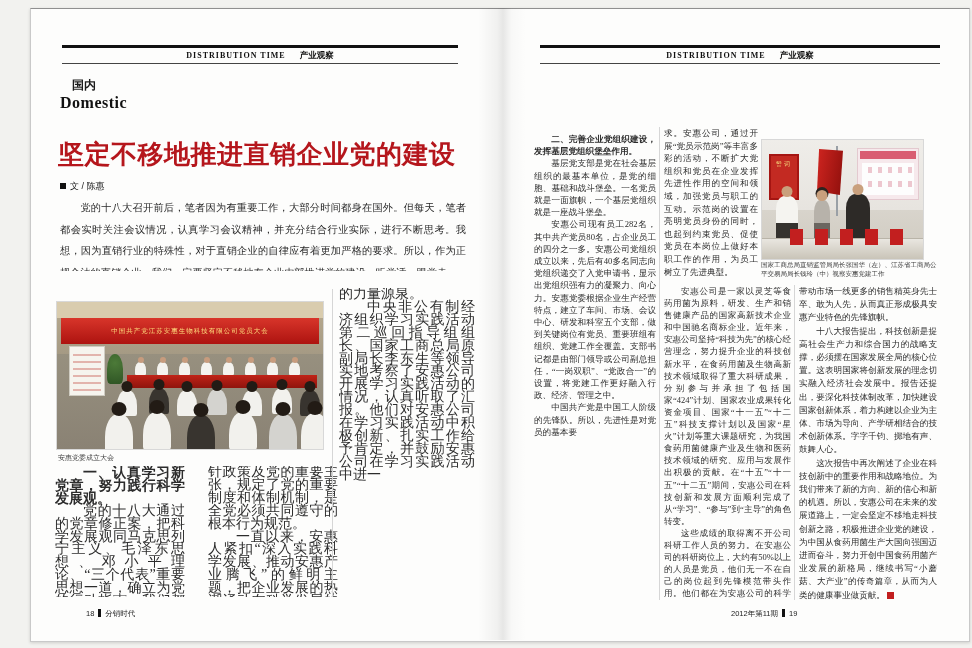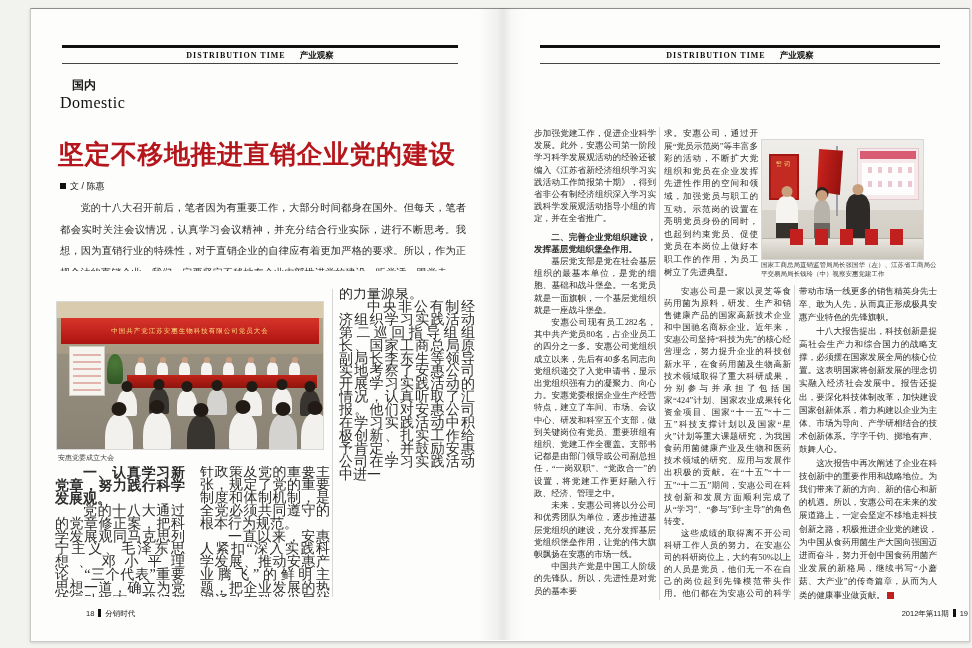--- a/index.html
+++ b/index.html
@@ -17,21 +17,21 @@
   .gutter{position:absolute;left:478px;top:8px;width:48px;height:632px;
     background:linear-gradient(90deg,rgba(0,0,0,0) 0%,rgba(0,0,0,.05) 40%,rgba(0,0,0,.09) 52%,rgba(0,0,0,.02) 70%,rgba(0,0,0,0) 100%);}
   
   .rule-thick{position:absolute;height:3px;background:#111;}
   .rule-thin{position:absolute;height:1px;background:#444;}
   .runhead{position:absolute;text-align:center;font-size:8px;line-height:14px;white-space:nowrap;}
   .runhead .brand{font-family:"Liberation Serif","DejaVu Serif",serif;font-weight:bold;letter-spacing:1px;color:#101010;}
   .runhead .rsec{font-family:"Liberation Sans","DejaVu Sans",sans-serif;font-weight:bold;margin-left:14px;color:#101010;font-size:8.5px;}
   
   .sec-cn{position:absolute;left:72px;top:77px;font-family:"Liberation Sans","DejaVu Sans",sans-serif;font-weight:bold;font-size:12px;color:#1c1c1c;}
-  .sec-en{position:absolute;left:60px;top:94px;font-weight:normal;font-size:16px;letter-spacing:.5px;color:#111;}
+  .sec-en{position:absolute;left:60px;top:94px;font-weight:bold;font-size:16px;letter-spacing:.5px;color:#111;}
   .title{position:absolute;left:58px;top:137px;font-family:"Liberation Sans","DejaVu Sans",sans-serif;font-weight:900;font-size:26px;letter-spacing:.5px;}
   .byline{position:absolute;left:60px;top:180px;font-size:9px;font-family:"Liberation Sans","DejaVu Sans",sans-serif;color:#222;}
   .byline .sq{display:inline-block;width:6px;height:6px;background:#111;margin-right:4px;}
   .intro{position:absolute;left:60px;top:197px;width:406px;height:74px;font-size:10.2px;line-height:21.5px;text-align:justify;text-indent:2em;overflow:hidden;color:#2a2a2a;}
   
   .col{position:absolute;overflow:hidden;text-align:justify;color:#2c2c2c;}
   .lcol{font-size:14px;line-height:12.9px;}
   .rcol{font-size:8.6px;}
   .para{margin:0;text-indent:2em;}
   .noind{text-indent:0;}
@@ -135,46 +135,44 @@
   <div class="fig a2 w" style="left:172px;top:110px;"></div>
   <div class="fig a2 g" style="left:212px;top:112px;"></div>
   <div class="fig a2 w" style="left:244px;top:111px;"></div>
 </div>
 <div class="caption" style="left:58px;top:453px;font-size:7px;">安惠党委成立大会</div>
 
 <div class="col lcol" style="left:55px;top:466px;width:130px;height:131px;">
   <p class="chead first">一、认真学习新党章，努力践行科学发展观。</p>
   <p class="para">党的十八大通过的党章修正案，把科学发展观同马克思列宁主义、毛泽东思想、邓小平理论、“三个代表”重要思想一道，确立为党的行动指南。我们都知道，党章是党的总章程，集中体现了党的性质和宗旨、党的理论和路线方</p>
 </div>
-<div class="col lcol" style="left:200px;top:466px;width:130px;height:131px;">
+<div class="col lcol" style="left:208px;top:466px;width:130px;height:131px;">
   <p class="para noind">针政策及党的重要主张，规定了党的重要制度和体制机制，是全党必须共同遵守的根本行为规范。</p>
   <p class="para">一直以来，安惠人紧扣“深入实践科学发展、推动安惠产业腾飞”的鲜明主题，把企业发展的热潮涌动在科学发展的轨道中。应该说，科学发展观已经成为安惠公司应对新挑战、谋求新发展</p>
 </div>
 <div class="vrule" style="left:332px;top:289px;height:308px;"></div>
 <div class="col lcol" style="left:339px;top:288px;width:136px;height:310px;">
   <p class="para noind">的力量源泉。</p>
   <p class="para">中央非公有制经济组织学习实践活动第二巡回指导组组长、国家工商总局原副局长李东生等领导实地考察了安惠公司开展学习实践活动的情况，认真听取了汇报。他们对安惠公司在学习实践活动中积极创新、扎实工作给予肯定，并鼓励安惠公司在学习实践活动中进一</p>
 </div>
 
 <div class="footer" style="left:55px;top:609px;">
   <span>18</span><span class="vbar"></span><span>分销时代</span>
 </div>
 
 <div class="rule-thick" style="left:540px;top:45px;width:400px;"></div>
 <div class="runhead" style="left:540px;top:48px;width:400px;">
   <span class="brand">DISTRIBUTION TIME</span><span class="rsec">产业观察</span>
 </div>
 <div class="rule-thin" style="left:540px;top:63px;width:400px;"></div>
 
 <div class="col rcol" style="left:534px;top:127px;width:122px;height:473px;line-height:12.2px;">
-  <p class="para noind">步加强党建工作，促进企业科学发展。此外，安惠公司第一阶段学习科学发展观活动的经验还被编入《江苏省新经济组织学习实践活动工作简报第十期》，得到省非公有制经济组织深入学习实践科学发展观活动指导小组的肯定，并在全省推广。</p>
   <p class="chead">二、完善企业党组织建设，发挥基层党组织堡垒作用。</p>
   <p class="para">基层党支部是党在社会基层组织的最基本单位，是党的细胞、基础和战斗堡垒。一名党员就是一面旗帜，一个基层党组织就是一座战斗堡垒。</p>
   <p class="para">安惠公司现有员工282名，其中共产党员80名，占企业员工的四分之一多。安惠公司党组织成立以来，先后有40多名同志向党组织递交了入党申请书，显示出党组织强有力的凝聚力、向心力。安惠党委根据企业生产经营特点，建立了车间、市场、会议中心、研发和科室五个支部，做到关键岗位有党员、重要班组有组织、党建工作全覆盖。支部书记都是由部门领导或公司副总担任，“一岗双职”、“党政合一”的设置，将党建工作更好融入行政、经济、管理之中。</p>
-  <p class="para">未来，安惠公司将以分公司和优秀团队为单位，逐步推进基层党组织的建设，充分发挥基层党组织堡垒作用，让党的伟大旗帜飘扬在安惠的市场一线。</p>
   <p class="para">中国共产党是中国工人阶级的先锋队。所以，先进性是对党员的基本要</p>
 </div>
 <div class="vrule" style="left:659px;top:127px;height:473px;"></div>
 <div class="col rcol" style="left:664px;top:127px;width:94px;height:154px;line-height:12.6px;">
   <p class="para noind">求。安惠公司，通过开展“党员示范岗”等丰富多彩的活动，不断扩大党组织和党员在企业发挥先进性作用的空间和领域，加强党员与职工的互动。示范岗的设置在亮明党员身份的同时，也起到约束党员、促使党员在本岗位上做好本职工作的作用，为员工树立了先进典型。</p>
 </div>
 <div class="col rcol" style="left:664px;top:285px;width:127px;height:315px;font-size:8.5px;line-height:12.1px;">
   <p class="para">安惠公司是一家以灵芝等食药用菌为原料，研发、生产和销售健康产品的国家高新技术企业和中国驰名商标企业。近年来，安惠公司坚持“科技为先”的核心经营理念，努力提升企业的科技创新水平，在食药用菌及生物高新技术领域取得了重大科研成果，分别参与并承担了包括国家“424”计划、国家农业成果转化资金项目、国家“十一五”“十二五”科技支撑计划以及国家“星火”计划等重大课题研究，为我国食药用菌健康产业及生物和医药技术领域的研究、应用与发展作出积极的贡献。在“十五”“十一五”“十二五”期间，安惠公司在科技创新和发展方面顺利完成了从“学习”、“参与”到“主导”的角色转变。</p>
   <p class="para">这些成绩的取得离不开公司科研工作人员的努力。在安惠公司的科研岗位上，大约有50%以上的人员是党员，他们无一不在自己的岗位起到先锋模范带头作用。他们都在为安惠公司的科学发展努力奋斗。安惠公司领导层也希望通过这种先进性的延伸，</p>
 </div>
@@ -191,15 +189,15 @@
   <div class="p2-pole"></div>
   <div class="p2-flag"></div>
   <div class="pp pman1"></div>
   <div class="pp pwoman"></div>
   <div class="pp pman2"></div>
   <div class="p2-desk"></div>
   <div class="p2-boxes"></div>
 </div>
 <div class="caption" style="left:761px;top:261px;width:176px;font-size:6.5px;line-height:8.5px;">国家工商总局直销监管局局长张国华（左）、江苏省工商局公平交易局局长钱玲（中）视察安惠党建工作</div>
 
-<div class="footer" style="left:700px;top:609px;width:237px;text-align:right;">
+<div class="footer" style="left:700px;top:609px;width:237px;text-align:left;">
   <span>2012年第11期</span><span class="vbar"></span><span>19</span>
 </div>
 
 </body></html>

